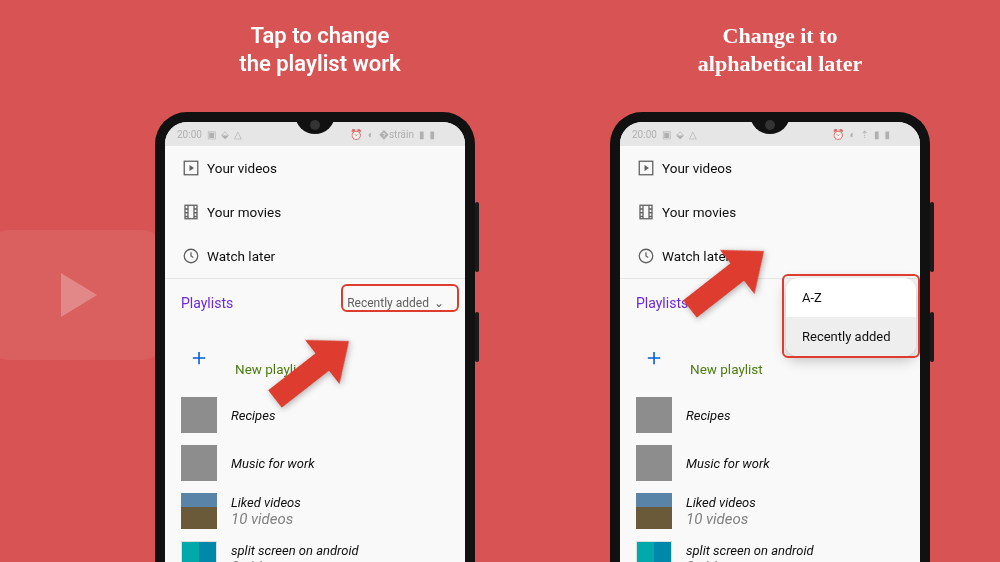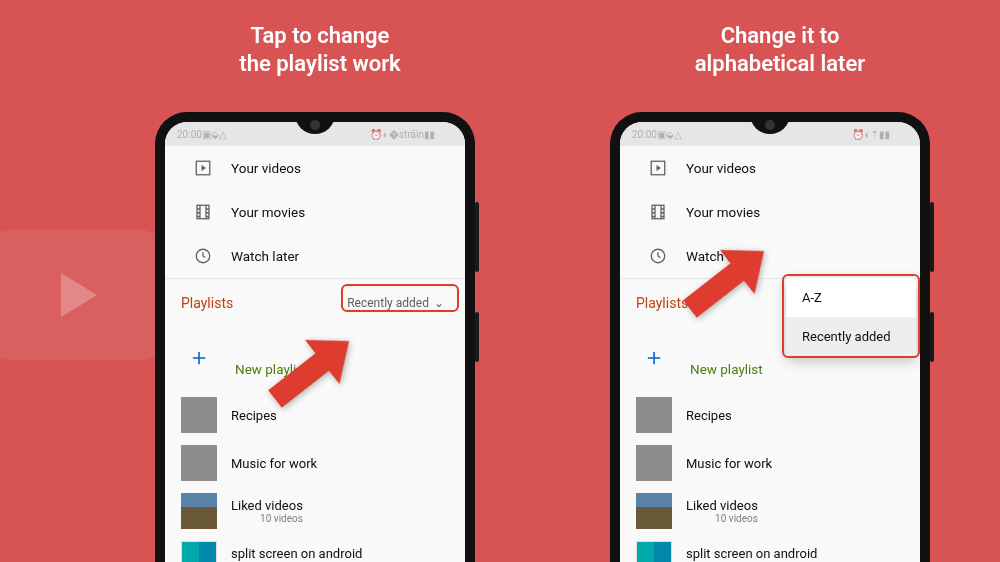--- a/index.html
+++ b/index.html
@@ -34,21 +34,21 @@
   .caption {
     position: absolute;
     color: #fff;
     font-weight: 600;
     font-size: 22px;
     line-height: 1.25;
     text-align: center;
     width: 360px;
   }
   .caption.left { left: 140px; top: 22px; }
-  .caption.right { left: 600px; top: 22px; }
+  .caption.right { left: 600px; top: 22px; font-family: Liberation Serif, serif; }
 
   .phone {
     position: absolute;
     top: 112px;
     width: 320px;
     height: 450px;
     background: #111;
     border-radius: 32px 32px 0 0;
     padding: 10px 10px 0 10px;
   }
@@ -94,51 +94,50 @@
     height: 24px;
     background: #e6e6e6;
     display: flex;
     align-items: center;
     justify-content: space-between;
     padding: 0 30px 0 12px;
     font-size: 10px;
     color: #999;
   }
   .statusbar .sb-left, .statusbar .sb-right {
-    display: flex; align-items:center;
+    display: flex; gap: 5px; align-items:center;
   }
   .statusbar .si { font-size: 10px; opacity:.7 }
 
   .section-item {
     display: flex;
     align-items: center;
     padding: 12px 16px;
-    gap: 18px;
-    margin-left: 12px;
+    gap: 6px;
   }
   .section-item .ic {
     width: 20px; height: 20px;
     display:flex; align-items:center; justify-content:center;
     color:#606060;
   }
   .section-item .label {
     font-size: 13.5px;
     color: #0f0f0f;
   }
   .divider { height:1px; background:#e5e5e5; }
 
   .playlists-header {
     display: flex;
     align-items: center;
     justify-content: space-between;
     padding: 12px 12px 12px 16px;
   }
   .playlists-header .title {
     font-size: 14px;
-    color: #c2410c;
+    color: #6d28d9;
   }
   .sort-select {
     display: inline-flex;
     align-items: center;
     gap: 5px;
     font-size: 12px;
     color: #606060;
     padding: 4px 8px;
     border:1px solid transparent;
     border-radius:5px;
@@ -160,47 +159,48 @@
   }
   .new-playlist .np-label {
     color:#4d7c0f;
     font-size:13.5px;
     margin-top:24px;
   }
 
   .pl-item {
     display:flex; align-items:center; gap:14px;
     padding: 6px 16px;
+    font-style: italic;
   }
   .pl-item .thumb {
     width:36px; height:36px;
     background:#888;
     flex:0 0 36px;
   }
   .pl-item .thumb.gray { background:#8d8d8d; }
   .pl-item .thumb.landscape { background:linear-gradient(180deg,#5a83a8 40%,#6b5a3a 40%); }
   .pl-item .thumb.split { background:linear-gradient(90deg,#0aa 50%,#08a 50%); border:1px solid #ddd;}
   .pl-item .txt { display:flex; flex-direction:column; }
   .pl-item .name { font-size:13px; color:#0f0f0f; }
-  .pl-item .meta { font-size:10px; color:#808080;text-align:right; }
+  .pl-item .meta { font-size:15px; color:#808080; }
 
   
   .highlight-box {
     position:absolute;
     border:2.5px solid #dd3c2e;
     border-radius:6px;
     pointer-events:none;
   }
 
   
   .popup {
     position:absolute;
     background:#fff;
     box-shadow: 0 4px 14px rgba(0,0,0,0.25);
-    border-radius:4px;
+    border-radius:12px;
     overflow:hidden;
   }
   .popup .opt {
     padding:12px 16px;
     font-size:13px;
     color:#0f0f0f;
   }
   .popup .opt.sel { background:#eee; }
 
   

